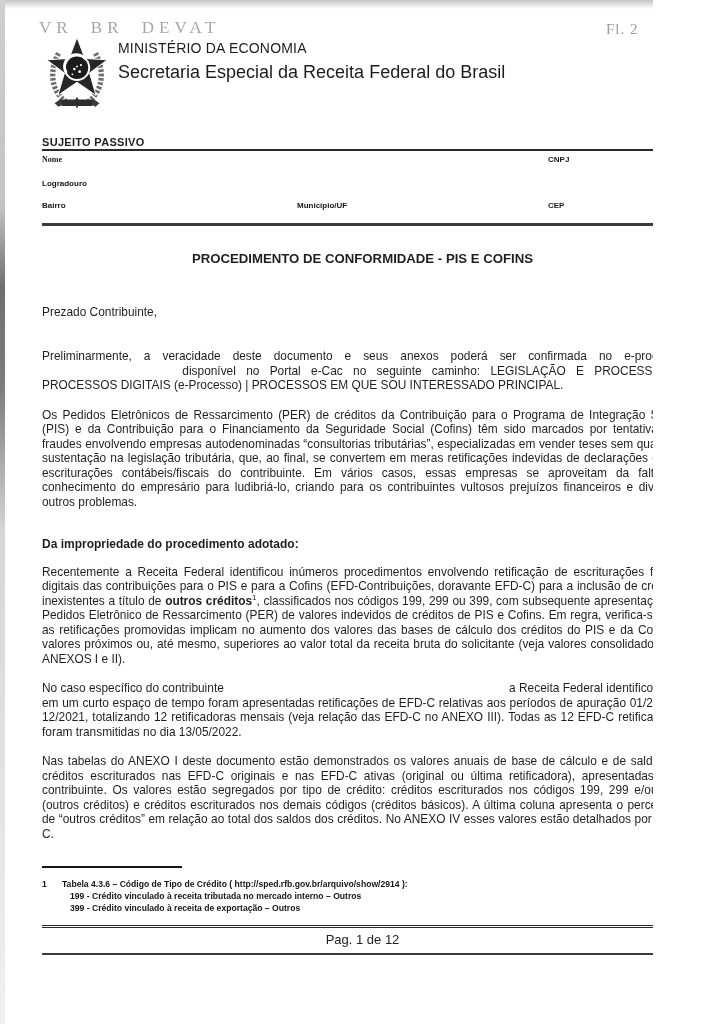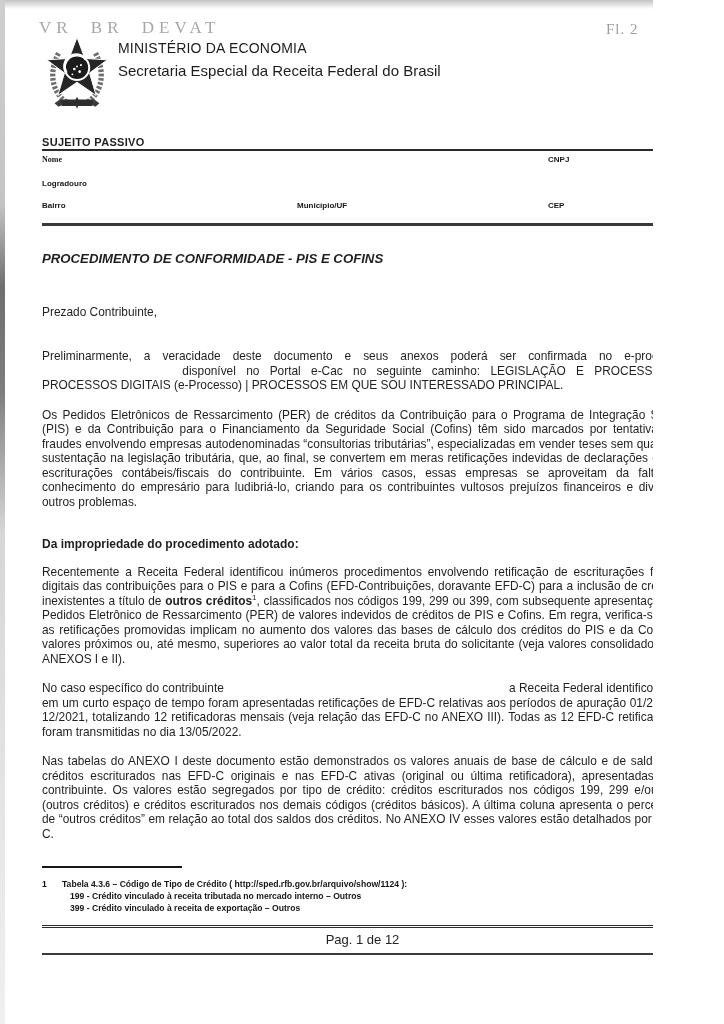--- a/index.html
+++ b/index.html
@@ -16,36 +16,36 @@
 
   .watermark { position:absolute; left:39px; top:18px; font-family:"Liberation Serif","DejaVu Serif",serif;
     font-size:17px; color:#a6a6a6; letter-spacing:5px; word-spacing:9px; }
   .folio { position:absolute; left:606px; top:21px; font-family:"Liberation Serif","DejaVu Serif",serif;
     font-size:15px; color:#9d9d9d; letter-spacing:1px; }
 
   .gov-header { position:absolute; left:44px; top:36px; display:flex; }
   .emblem { width:66px; height:74px; flex:0 0 auto; }
   .gov-text { margin-left:8px; padding-top:4px; }
   .ministry { font-size:14px; color:#1c1c1c; letter-spacing:.2px; }
-  .secretariat { font-size:15px; color:#1c1c1c; margin-top:6px; }
+  .secretariat { font-size:18px; color:#1c1c1c; margin-top:6px; }
 
   .form-title { position:absolute; left:42px; top:136px; font-size:11px; font-weight:bold; letter-spacing:.3px; }
   .rule-1 { position:absolute; left:42px; top:149px; width:641px; border-top:2px solid #2a2a2a; }
   .rule-2 { position:absolute; left:42px; top:223px; width:641px; border-top:3px solid #3a3a3a; }
   .fld { position:absolute; font-size:8px; font-weight:bold; color:#161616; }
   .fld-nome       { left:42px;  top:155px;font-family:Liberation Serif, serif; }
   .fld-cnpj       { left:548px; top:155px; }
   .fld-logradouro { left:42px;  top:179px; }
   .fld-bairro     { left:42px;  top:201px; }
   .fld-municipio  { left:297px; top:201px; }
   .fld-cep        { left:548px; top:201px; }
 
   .letter { position:absolute; left:42px; top:252px; width:641px; font-size:11.9px; line-height:14.5px;
     text-align:justify; color:#1f1f1f; }
-  .doc-title { text-align:left; font-weight:bold; font-size:13.2px;font-style:italic; }
+  .doc-title { text-align:center; font-weight:bold; font-size:13.2px; }
   .salutation { margin-top:38px; }
   .p1 { margin-top:30px; }
   .p  { margin-top:15px; }
   .section-heading { margin-top:28px; font-weight:bold; font-size:12px; text-align:left; }
   .p-after-heading { margin-top:13px; }
   .bold { font-weight:bold; }
   sup.fnref { font-size:8px; vertical-align:super; line-height:0; }
   .redact-gap-1 { display:inline-block; width:130px; height:1px; }
   .redact-gap-2 { display:inline-block; width:282px; height:1px; }
 
@@ -125,21 +125,21 @@
 
     <p class="p"><span>No caso específico do contribuinte</span><span class="redact-gap-2"></span> <span>a Receita Federal identificou que em um curto espaço de tempo foram apresentadas retificações de EFD-C relativas aos períodos de apuração 01/2021 a 12/2021, totalizando 12 retificadoras mensais (veja relação das EFD-C no ANEXO III). Todas as 12 EFD-C retificadoras foram transmitidas no dia 13/05/2022.</span></p>
 
     <p class="p">Nas tabelas do ANEXO I deste documento estão demonstrados os valores anuais de base de cálculo e de saldos de créditos escriturados nas EFD-C originais e nas EFD-C ativas (original ou última retificadora), apresentadas pelo contribuinte. Os valores estão segregados por tipo de crédito: créditos escriturados nos códigos 199, 299 e/ou 399 (outros créditos) e créditos escriturados nos demais códigos (créditos básicos). A última coluna apresenta o percentual de “outros créditos” em relação ao total dos saldos dos créditos. No ANEXO IV esses valores estão detalhados por EFD-C.</p>
   </main>
 
   <div class="footnote-sep"></div>
   <div class="footnote">
     <div class="footnote-head">
       <span class="footnote-marker">1</span>
-      <span>Tabela 4.3.6 – Código de Tipo de Crédito ( http://sped.rfb.gov.br/arquivo/show/1124 ):</span>
+      <span>Tabela 4.3.6 – Código de Tipo de Crédito ( http://sped.rfb.gov.br/arquivo/show/2914 ):</span>
     </div>
     <div class="footnote-items">
       <div>199 - Crédito vinculado à receita tributada no mercado interno – Outros</div>
       <div>399 - Crédito vinculado à receita de exportação – Outros</div>
     </div>
   </div>
 
   <div class="footer-line-1"></div>
   <div class="footer-text">Pag. 1 de 12</div>
   <div class="footer-line-2"></div>

